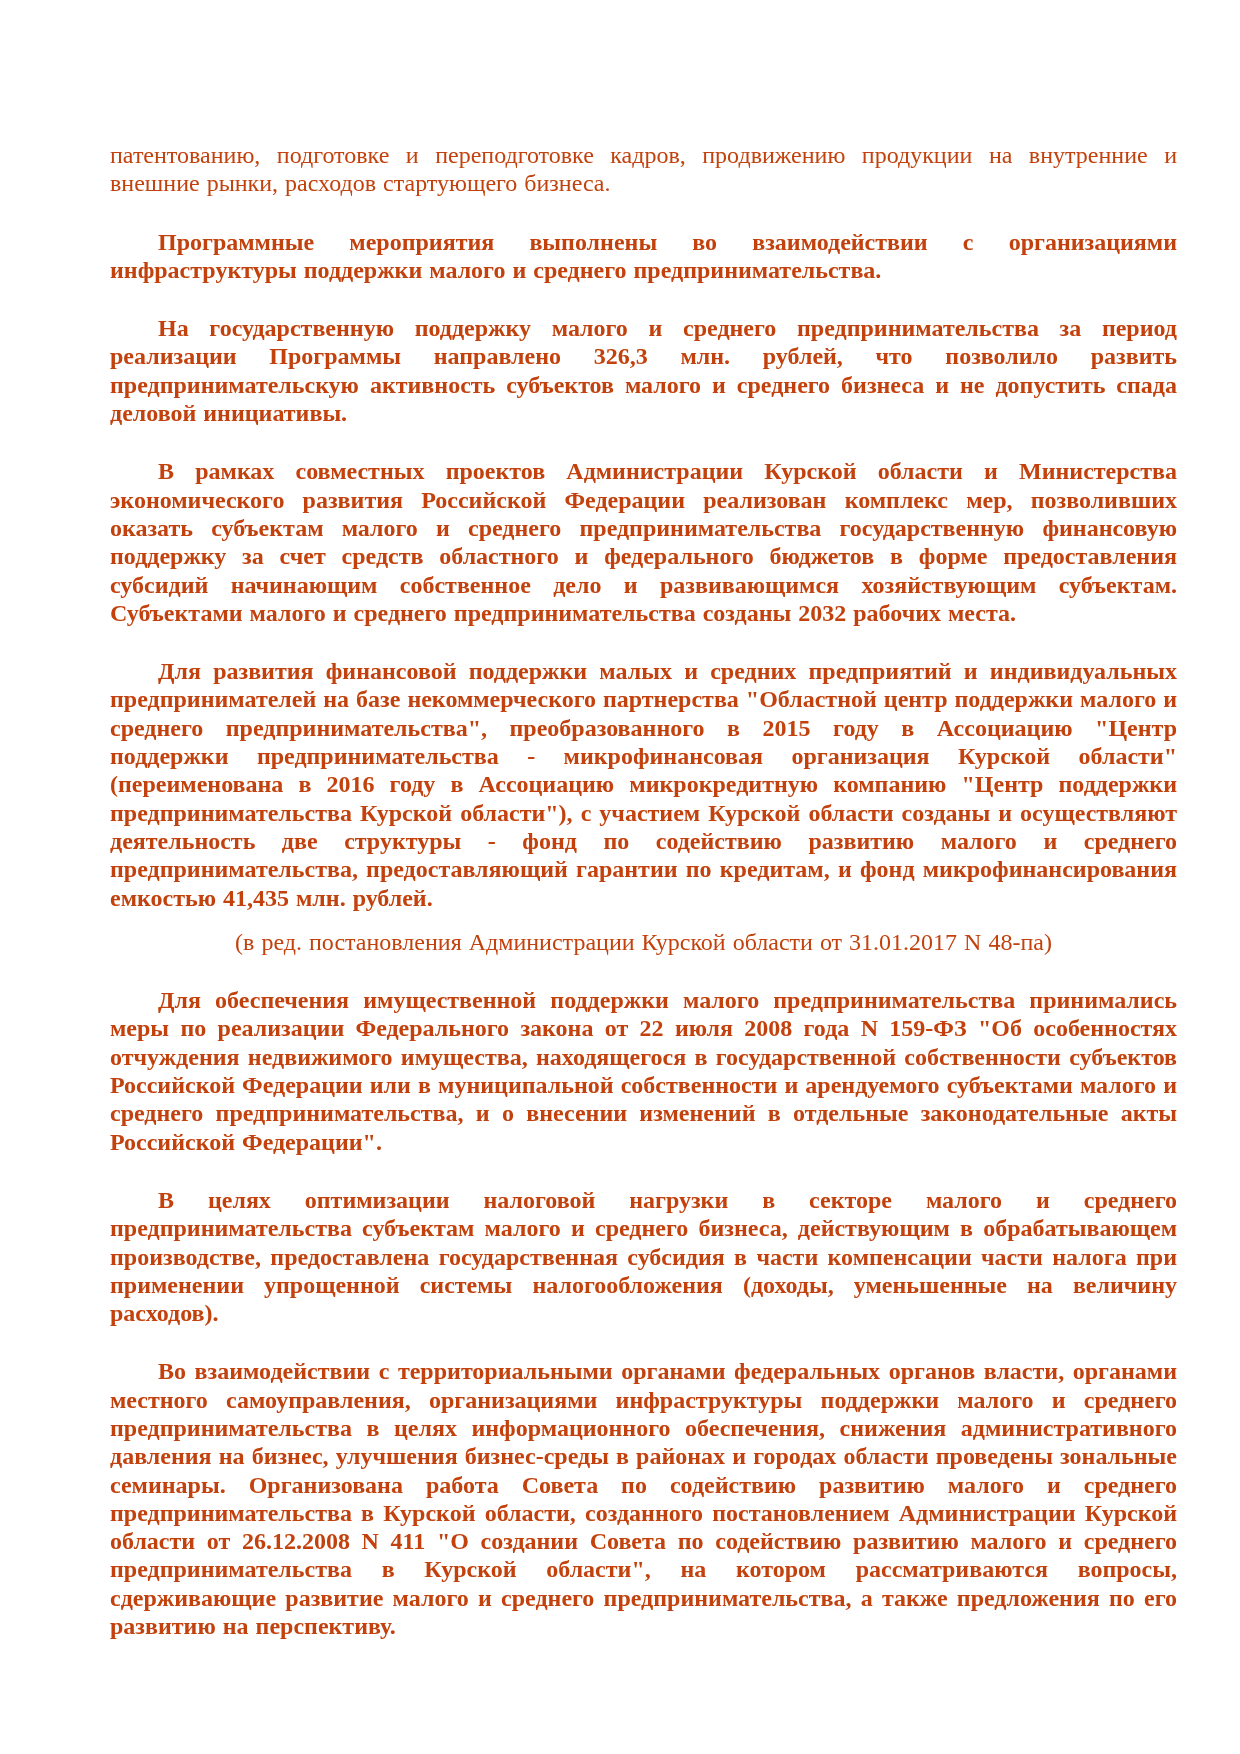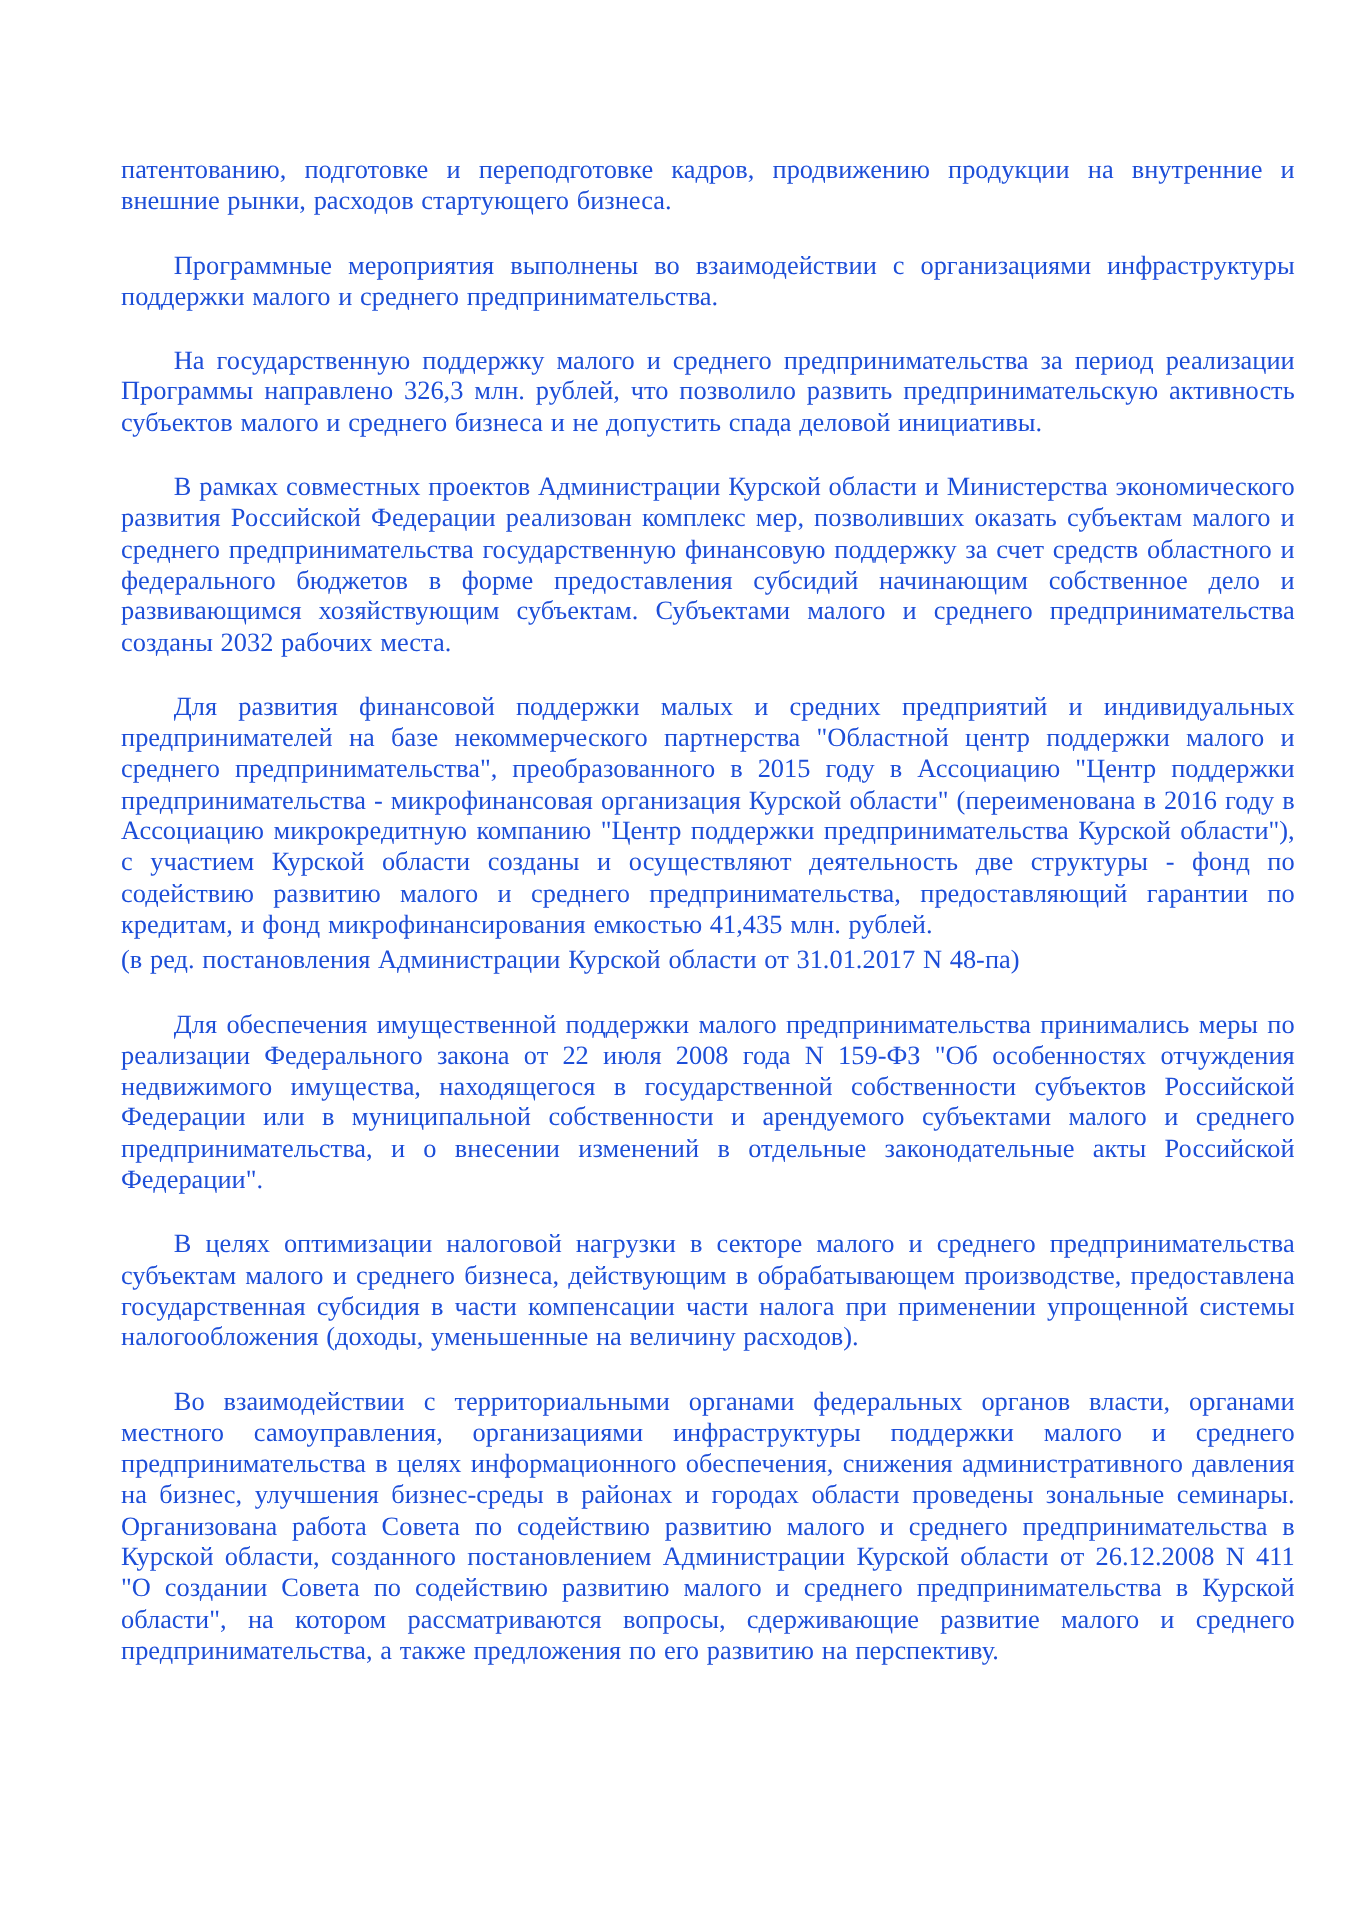--- a/index.html
+++ b/index.html
@@ -12,39 +12,40 @@
     height: 1754px;
     position: relative;
     font-family: "Liberation Serif", "DejaVu Serif", serif;
   }
   .page {
     box-sizing: border-box;
     width: 1240px;
     height: 1754px;
     padding: 141px 63px 40px 110px;
     background: #ffffff;
-    color: #1d4ed8;
+    color: #c2410c;
     overflow: hidden;
   }
   .doc p {
     margin: 30px 0 0 0;
     font-size: 24px;
     line-height: 28.3px;
     text-align: justify;
     word-spacing: 1px;
   }
   .doc p.first {
     margin-top: 0;
   }
   .doc p.indented {
     text-indent: 48px;
+    font-weight: bold;
   }
   .doc p.note {
-    margin-top: 4px;
-    text-align: left;
+    margin-top: 16px;
+    text-align: center;
     text-indent: 0;
   }
 </style>
 </head>
 <body>
 
 <div class="page">
   <div class="doc">
     <p class="first">патентованию, подготовке и переподготовке кадров, продвижению продукции на внутренние и внешние рынки, расходов стартующего бизнеса.</p>
     <p class="indented">Программные мероприятия выполнены во взаимодействии с организациями инфраструктуры поддержки малого и среднего предпринимательства.</p>

